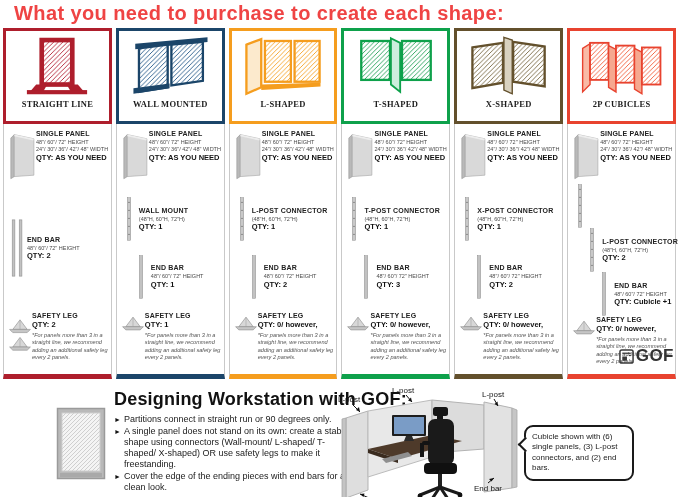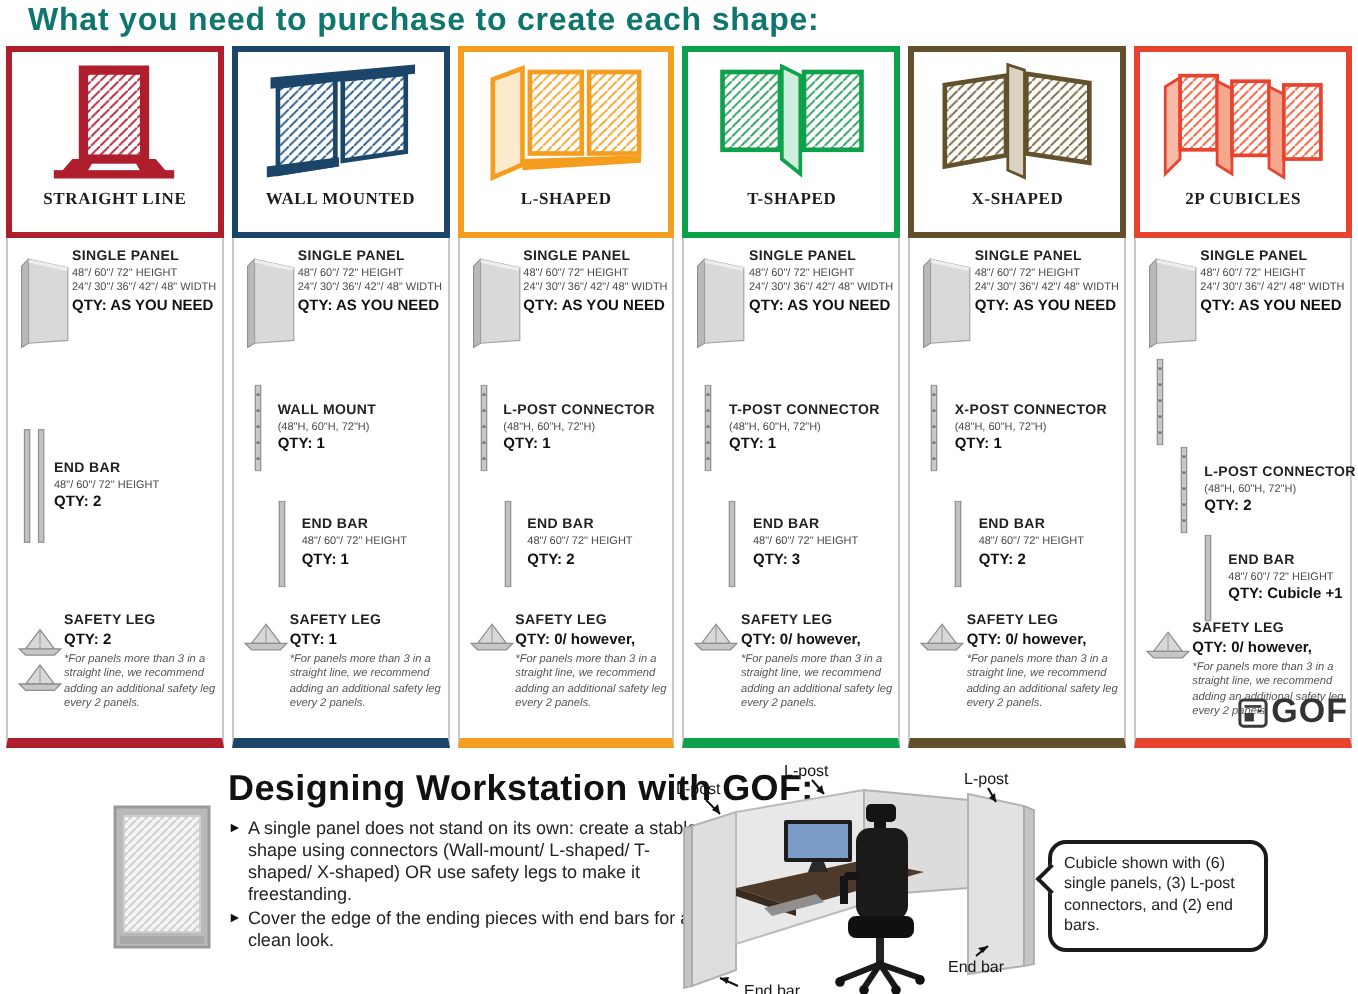--- a/index.html
+++ b/index.html
@@ -1,19 +1,19 @@
 <!DOCTYPE html>
 <html><head>
 <meta charset="utf-8">
 <style>
 *{margin:0;padding:0;box-sizing:border-box}
 html,body{width:679px;height:497px}
 body{font-family:"Liberation Sans",sans-serif;background:#fff;color:#2b2b2b;overflow:hidden}
 .page{position:relative;width:679px;height:497px;background:#fff}
-.title{font-size:16px;font-weight:700;letter-spacing:.4px;color:#0f766e;margin:2px 0 3px 14px;white-space:nowrap}
+.title{font-size:20px;font-weight:700;letter-spacing:.4px;color:#ef4444;margin:2px 0 3px 14px;white-space:nowrap}
 .cols{display:flex;gap:4px;padding:0 3px;height:351px;align-items:stretch}
 .col{flex:1 1 0;display:flex;flex-direction:column;min-width:0}
 .hdr{height:96px;border:3px solid var(--accent,#888);display:flex;flex-direction:column;align-items:center;padding:3px 2px 2px;background:#fff}
 .hicon{width:88px;height:64px;flex:0 0 auto}
 .hlabel{font-family:"Liberation Serif",serif;font-size:8.5px;font-weight:700;letter-spacing:.3px;color:#1c1c1c;white-space:nowrap;margin-top:1px}
 .body{flex:1;border-left:1px solid #c9c9c9;border-right:1px solid #c9c9c9;border-bottom:5px solid var(--accent,#888);padding:6px 1px 12px 4px;display:flex;flex-direction:column;justify-content:space-between;min-height:0}
 .part{display:flex;gap:0}
 .row-bar{align-items:center}
 .ind1{margin-left:12px}
 .ind2{margin-left:24px}
@@ -454,20 +454,24 @@
     <svg class="photo" width="50" height="73" viewBox="0 0 50 73">
       <rect x="1.5" y="1.5" width="47" height="70" fill="#b9b9b9" stroke="#9a9a9a" stroke-width="1.5"></rect>
       <rect x="6" y="6" width="38" height="58" fill="url(#hgr)" stroke="#cfcfcf" stroke-width="1"></rect>
       <rect x="4" y="66" width="42" height="4" fill="#a9a9a9"></rect>
     </svg>
 
     <div class="ftext">
       <div class="fhead">Designing Workstation with GOF:</div>
       <div class="bullet">
         <span class="bmark">►</span>
+        <span>Partitions connect in straight run or 90 degrees only.</span>
+      </div>
+      <div class="bullet">
+        <span class="bmark">►</span>
         <span>A single panel does not stand on its own: create a stable shape using connectors (Wall-mount/ L-shaped/ T-shaped/ X-shaped) OR use safety legs to make it freestanding.</span>
       </div>
       <div class="bullet">
         <span class="bmark">►</span>
         <span>Cover the edge of the ending pieces with end bars for a clean look.</span>
       </div>
     </div>
 
     <svg class="illus" viewBox="0 0 192 120">
 

